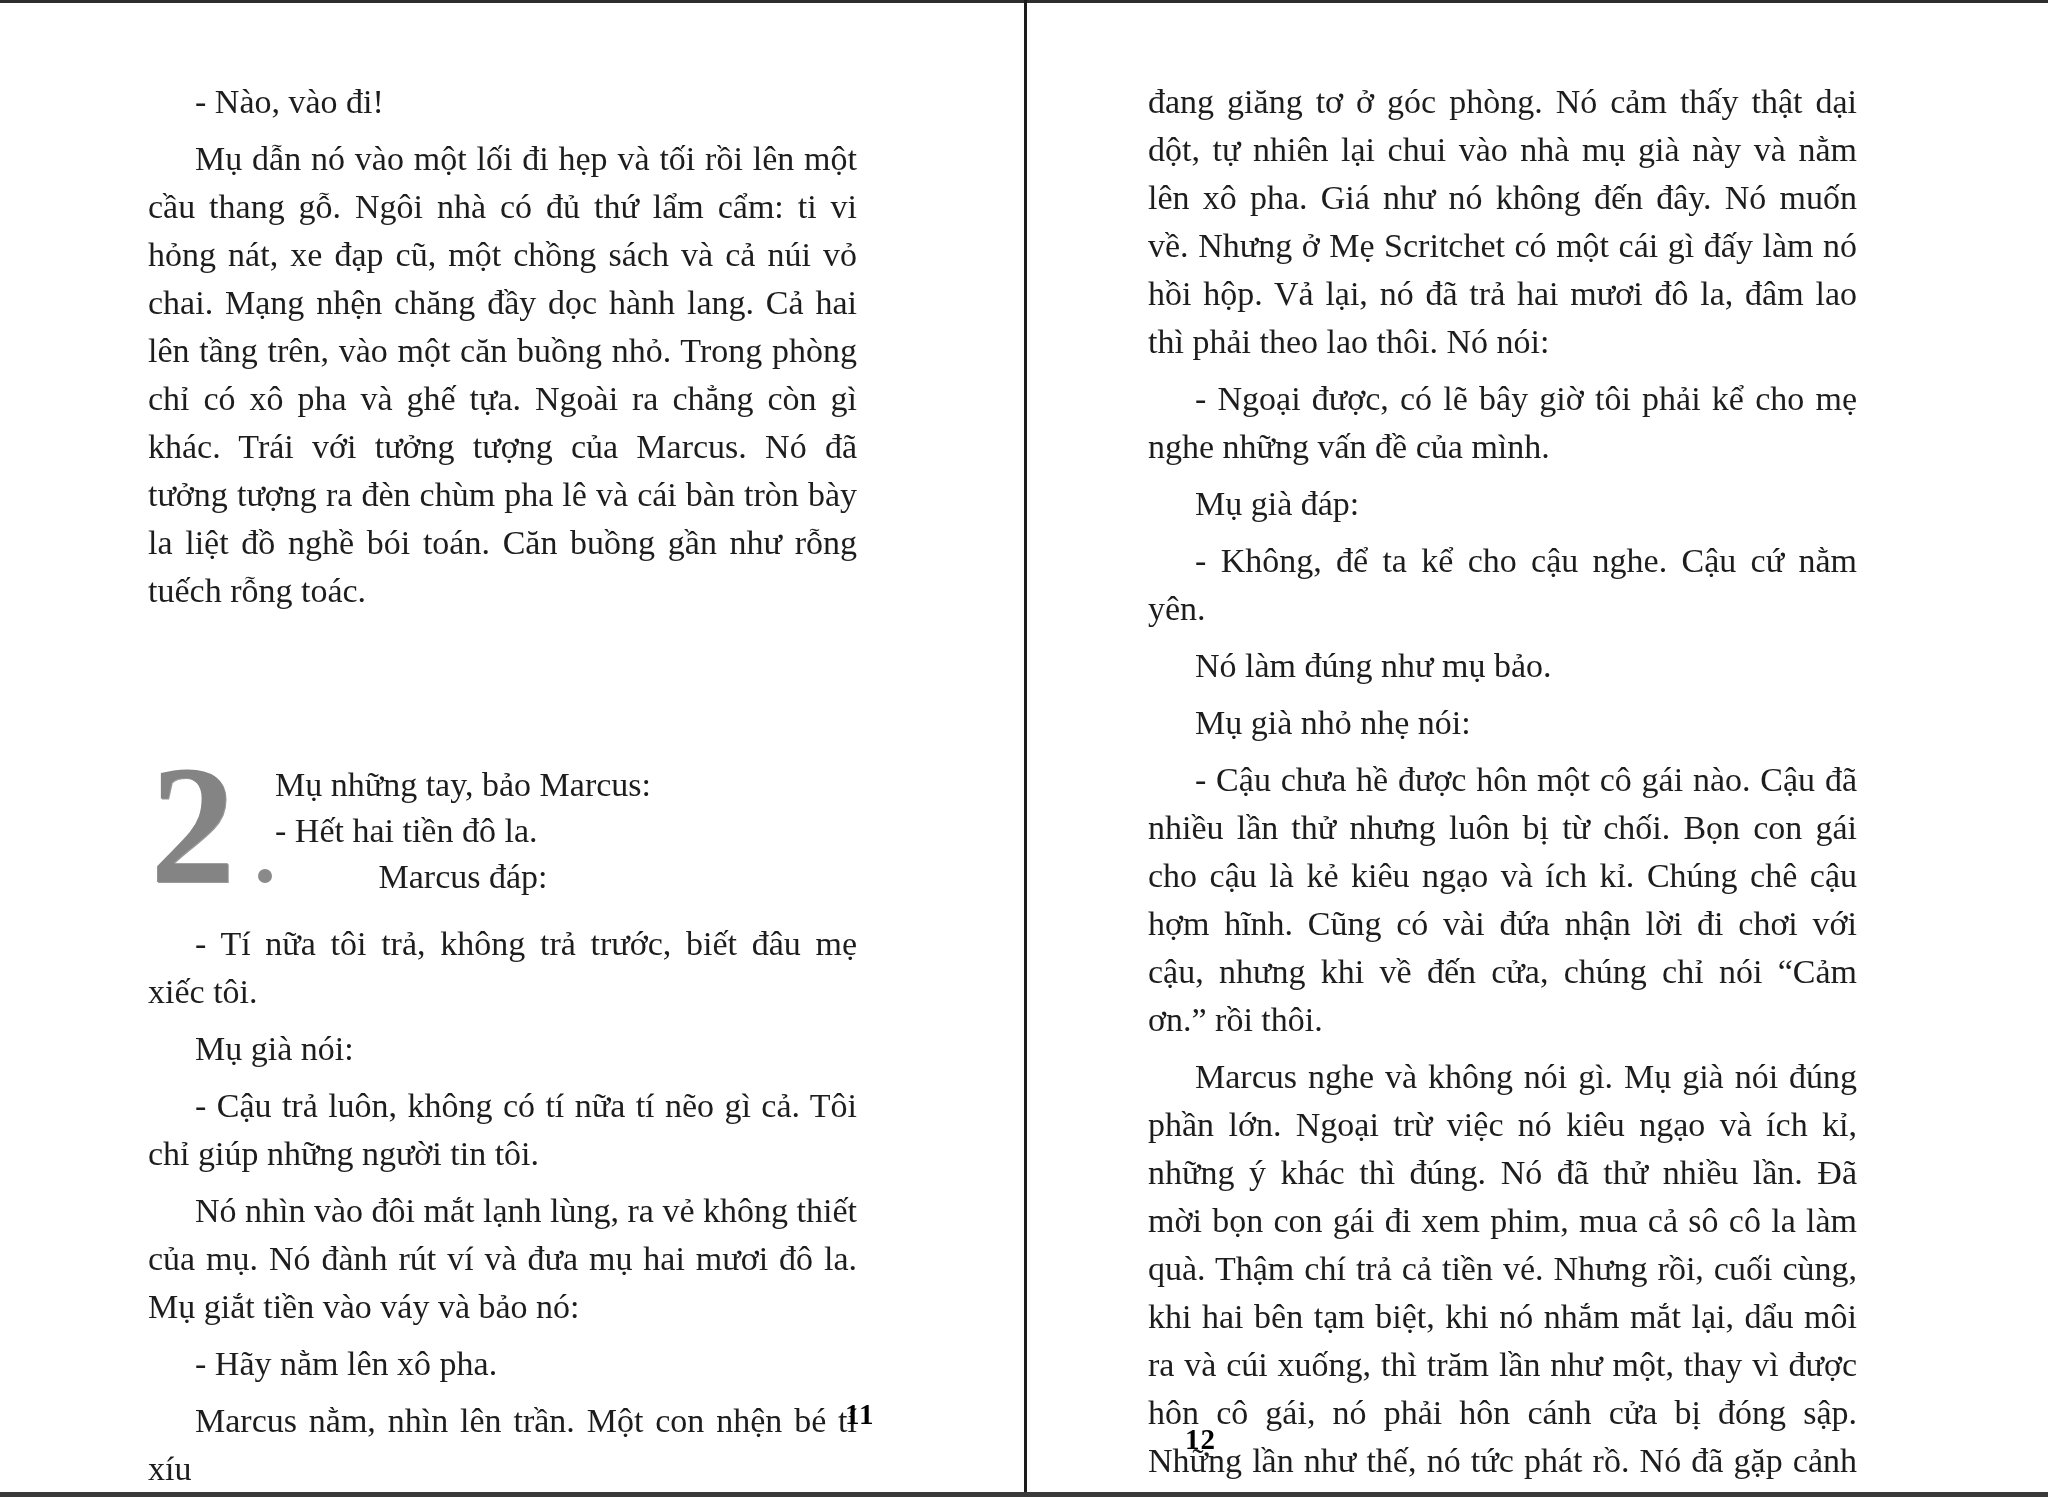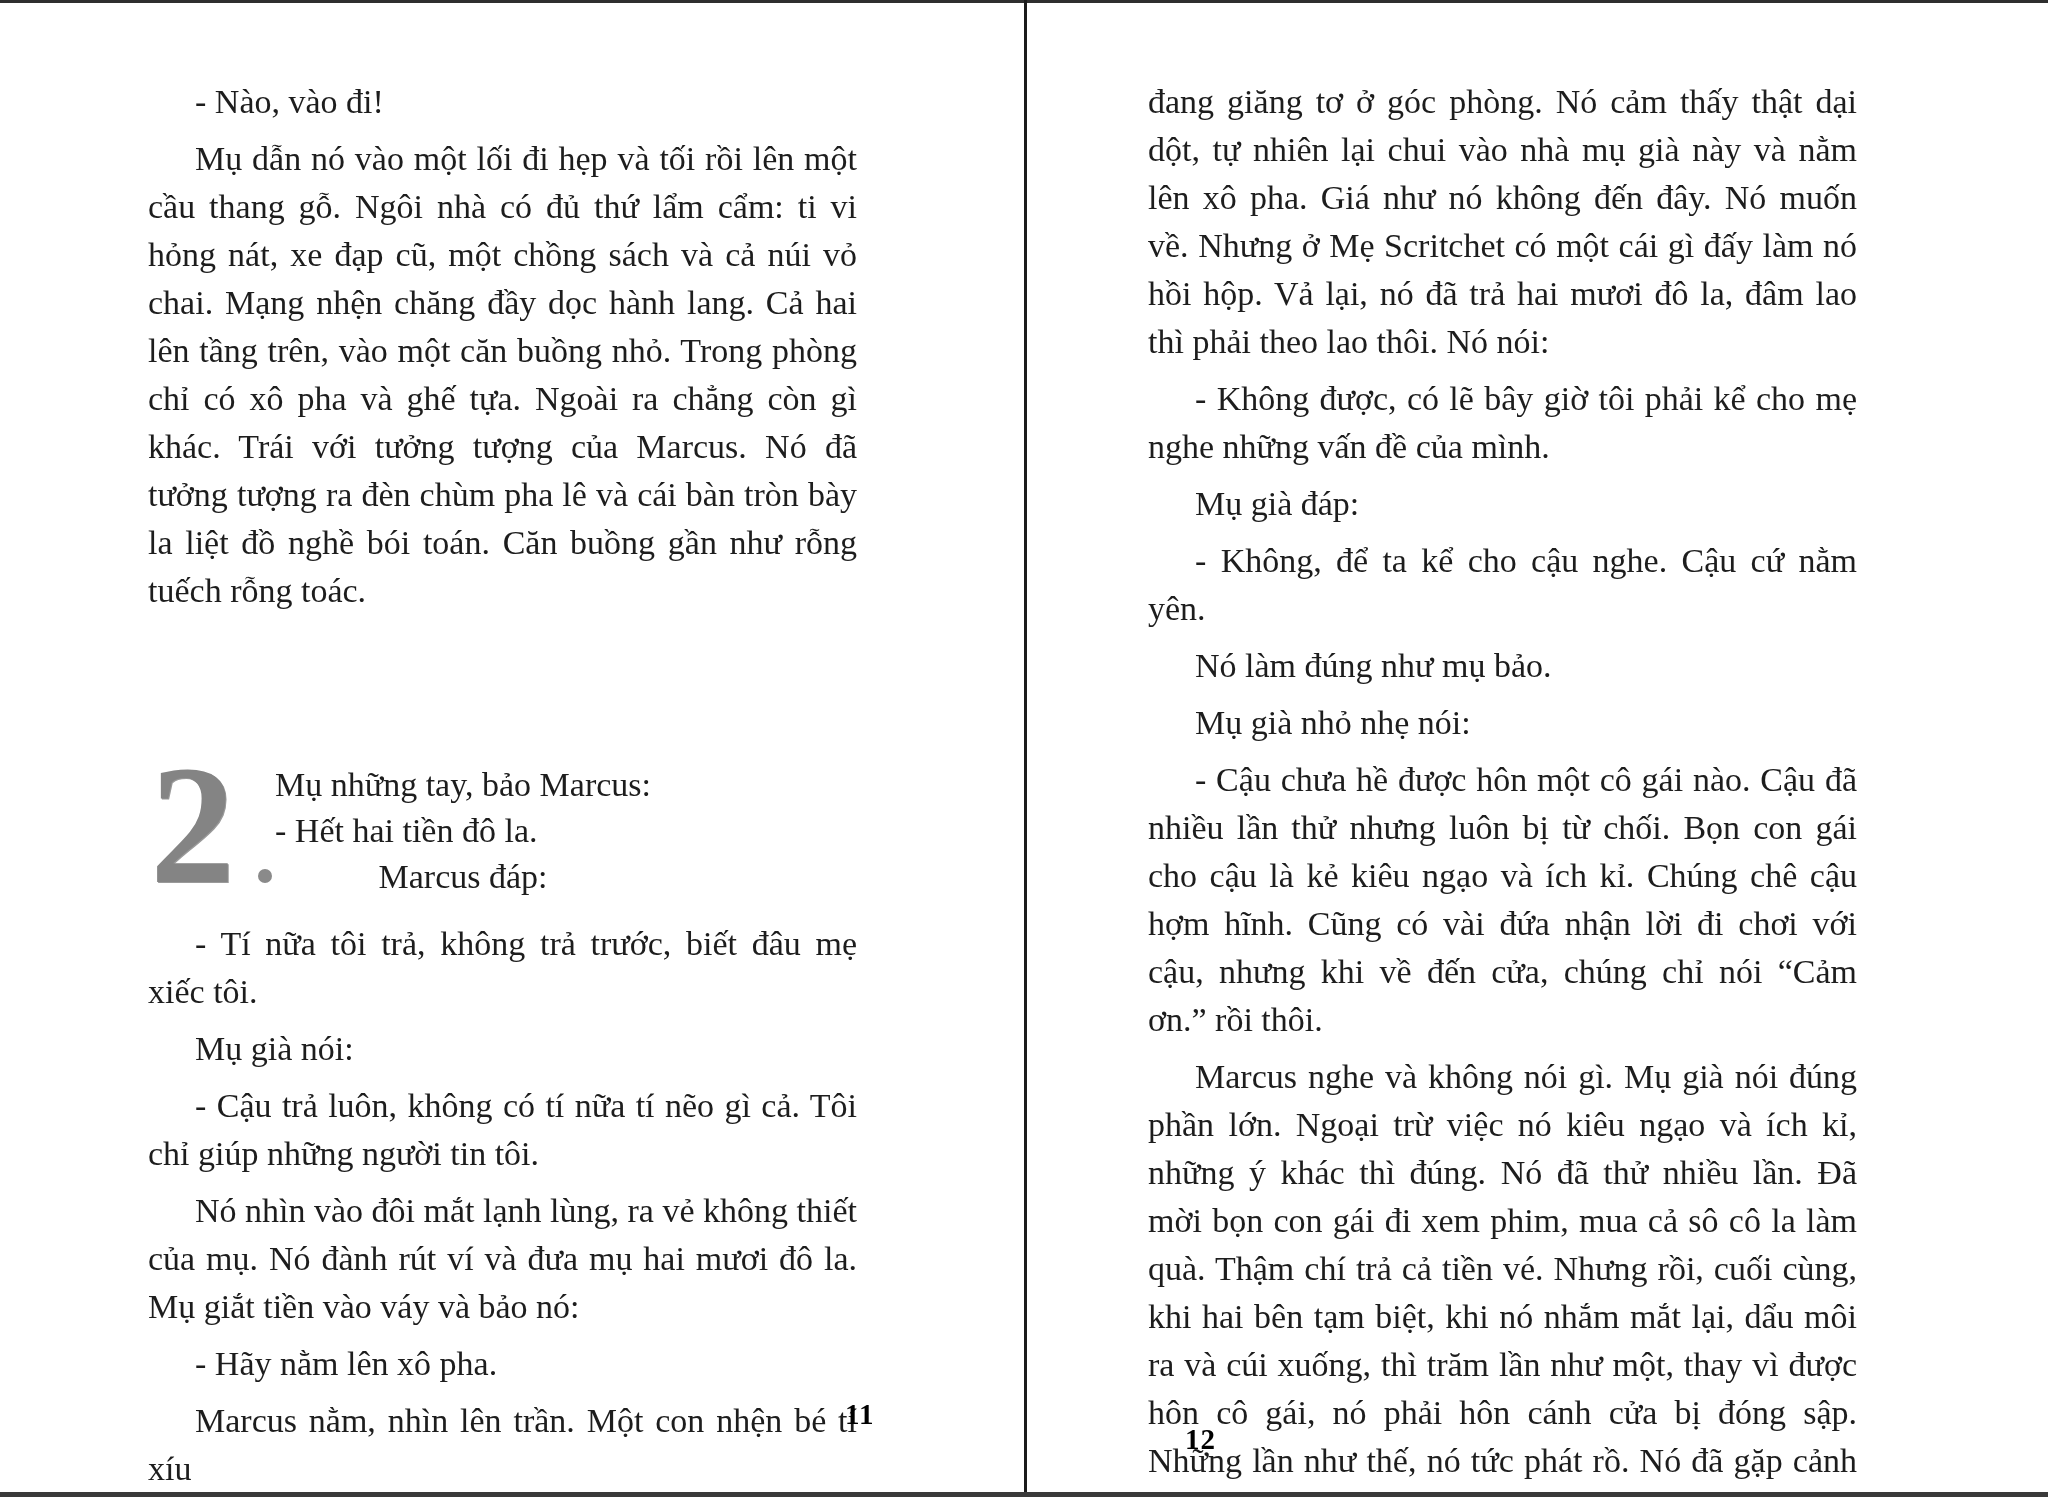--- a/index.html
+++ b/index.html
@@ -132,21 +132,21 @@
       <p class="para">Marcus nằm, nhìn lên trần. Một con nhện bé tí xíu</p>
     </div>
     <div class="page-number">11</div>
   </div>
 
   <div class="divider"></div>
 
   <div class="page page-right">
     <div class="text-col">
       <p class="para no-indent">đang giăng tơ ở góc phòng. Nó cảm thấy thật dại dột, tự nhiên lại chui vào nhà mụ già này và nằm lên xô pha. Giá như nó không đến đây. Nó muốn về. Nhưng ở Mẹ Scritchet có một cái gì đấy làm nó hồi hộp. Vả lại, nó đã trả hai mươi đô la, đâm lao thì phải theo lao thôi. Nó nói:</p>
-      <p class="para">- Không được, có lẽ bây giờ tôi phải kể cho mẹ nghe những vấn đề của mình.</p>
+      <p class="para">- Ngoại được, có lẽ bây giờ tôi phải kể cho mẹ nghe những vấn đề của mình.</p>
       <p class="para">Mụ già đáp:</p>
       <p class="para">- Không, để ta kể cho cậu nghe. Cậu cứ nằm yên.</p>
       <p class="para">Nó làm đúng như mụ bảo.</p>
       <p class="para">Mụ già nhỏ nhẹ nói:</p>
       <p class="para">- Cậu chưa hề được hôn một cô gái nào. Cậu đã nhiều lần thử nhưng luôn bị từ chối. Bọn con gái cho cậu là kẻ kiêu ngạo và ích kỉ. Chúng chê cậu hợm hĩnh. Cũng có vài đứa nhận lời đi chơi với cậu, nhưng khi về đến cửa, chúng chỉ nói “Cảm ơn.” rồi thôi.</p>
       <p class="para">Marcus nghe và không nói gì. Mụ già nói đúng phần lớn. Ngoại trừ việc nó kiêu ngạo và ích kỉ, những ý khác thì đúng. Nó đã thử nhiều lần. Đã mời bọn con gái đi xem phim, mua cả sô cô la làm quà. Thậm chí trả cả tiền vé. Nhưng rồi, cuối cùng, khi hai bên tạm biệt, khi nó nhắm mắt lại, dẩu môi ra và cúi xuống, thì trăm lần như một, thay vì được hôn cô gái, nó phải hôn cánh cửa bị đóng sập. Những lần như thế, nó tức phát rồ. Nó đã gặp cảnh ấy hàng chục lần. Không đứa con gái nào cho nó hôn.</p>
     </div>
     <div class="page-number">12</div>
   </div>
 

